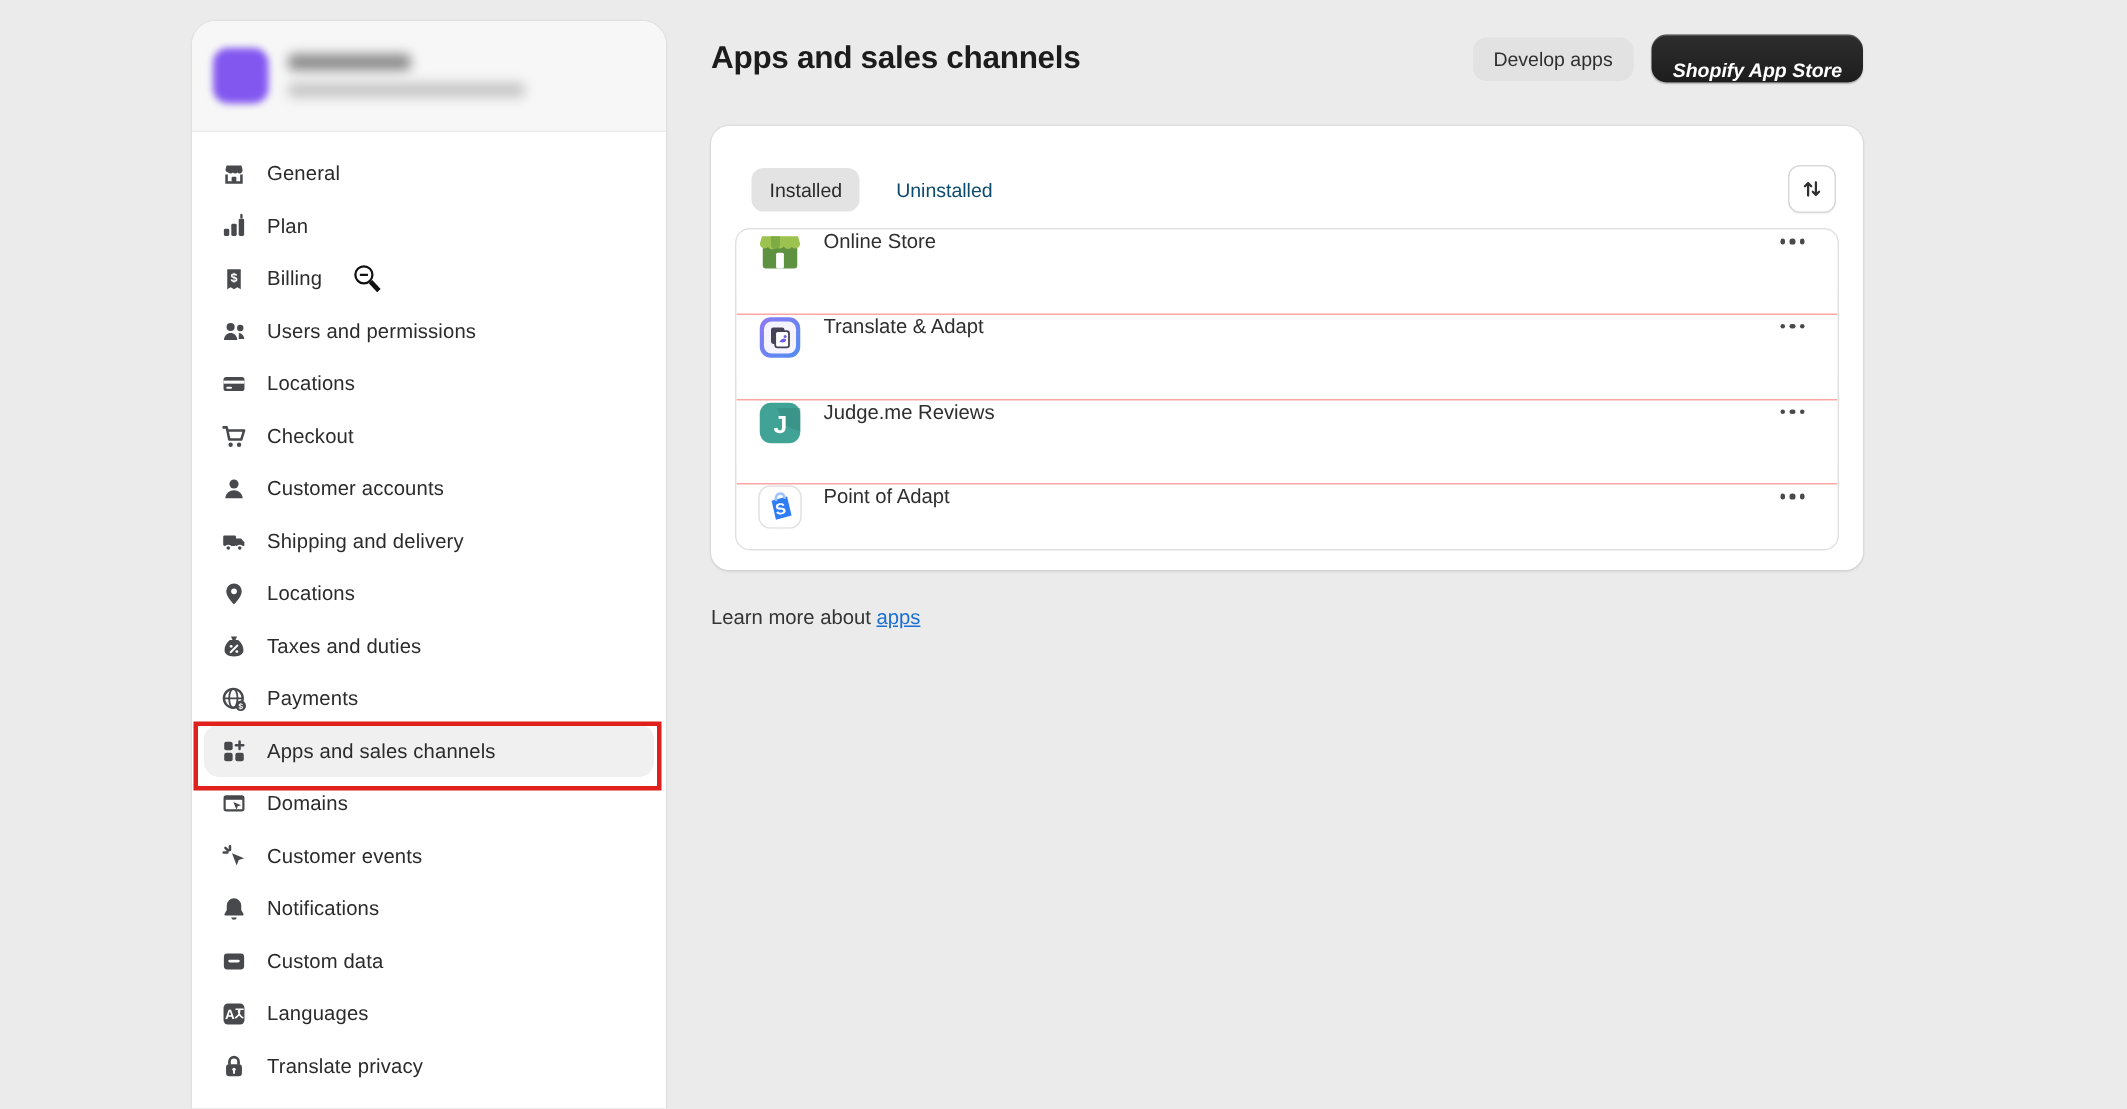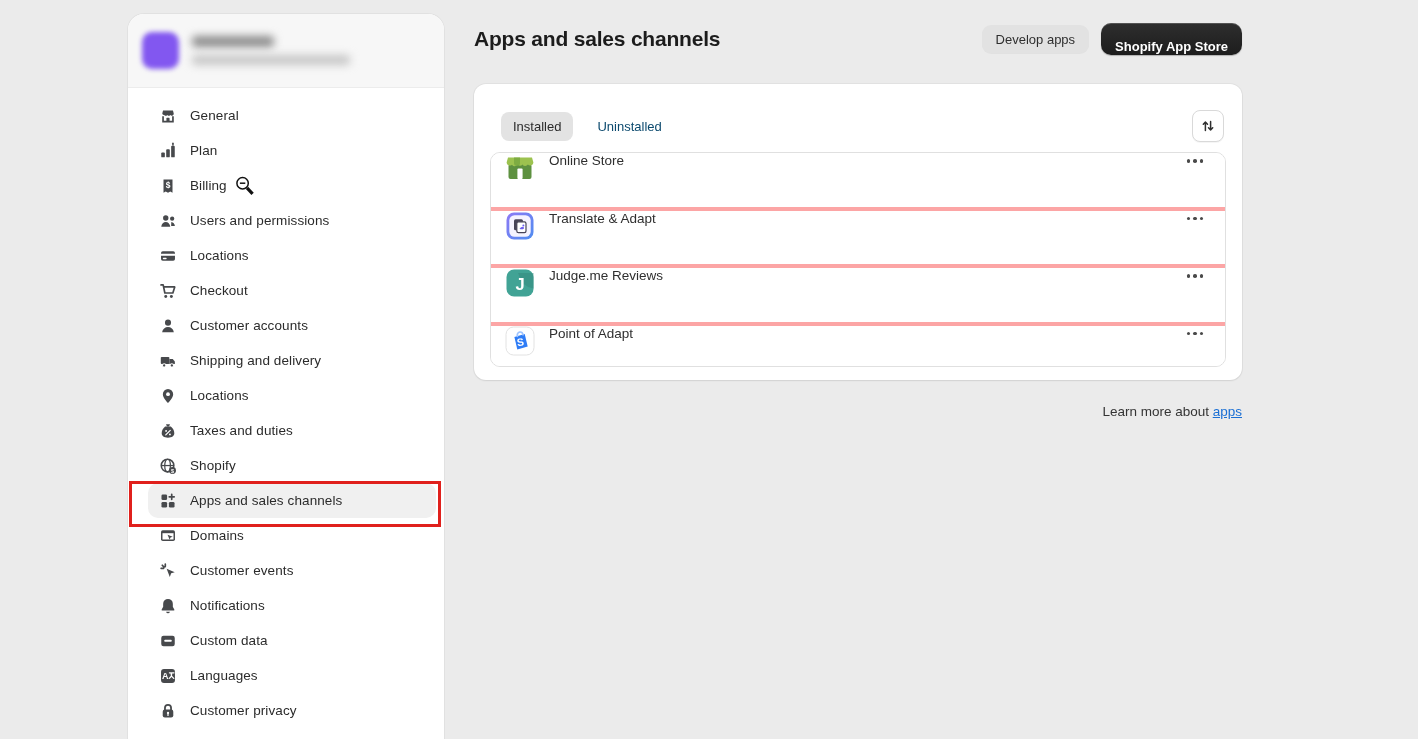--- a/index.html
+++ b/index.html
@@ -11,21 +11,21 @@
              background:#fff; border-radius:16px 16px 0 0; box-shadow:0 0 0 1px rgba(0,0,0,.04);
              overflow:hidden; }
   .side-header { height:74px; background:#f7f7f7; border-bottom:1px solid #ececec;
                  display:flex; align-items:center; gap:13px; padding:0 14px; }
   .avatar { width:37px; height:37px; border-radius:10px; background:#8257f0; filter:blur(2.5px); flex:0 0 auto; }
   .acct-lines { display:flex; flex-direction:column; gap:8px; }
   .redact { filter:blur(4px); border-radius:4px; }
   .redact.name  { width:82px;  height:11px; background:#8b8b8b; }
   .redact.email { width:158px; height:10px; background:#c6c6c6; }
 
-  .side-list { padding-top:10px;padding-left:12px; }
+  .side-list { padding-top:10px; }
   .side-item { height:35px; margin:0 8px; border-radius:10px; display:flex; align-items:center;
                gap:13px; padding:0 11px; cursor:pointer; }
   .side-item.active { background:#f0f0f0; }
   .side-icon { width:18px; height:18px; color:#47494c; flex:0 0 auto; display:flex; }
   .side-icon svg { width:18px; height:18px; }
   .side-label { font-size:13.5px; font-weight:500; color:#2b2b2b; letter-spacing:.1px; white-space:nowrap; }
 
   
   .red-box { position:absolute; left:129px; top:481px; width:312px; height:46px;
              border:3px solid #e0201c; pointer-events:none; z-index:5; }
@@ -33,43 +33,43 @@
   
   .zoom-cursor { position:absolute; left:234px; top:175px; width:24px; height:26px; z-index:6; pointer-events:none; }
 
   
   .page-title { position:absolute; left:474px; top:27px; font-size:21px; font-weight:700; color:#1c1c1c; letter-spacing:-.2px; }
   .header-actions { position:absolute; top:24px; right:176px; display:flex; align-items:center; gap:12px; height:30px; }
   .btn { border:none; border-radius:9px; font-family:inherit; font-size:13px; cursor:pointer; white-space:nowrap; }
   .btn-secondary { background:#e2e2e2; color:#2f2f2f; height:28px; padding:0 14px; font-weight:500;
                    box-shadow:0 1px 0 rgba(0,0,0,.04); }
   .btn-dark { background:linear-gradient(#2e2e2e,#1d1d1d); color:#fff; height:30px; padding:16px 14px; font-weight:700;
-              border-radius:10px; box-shadow:inset 0 1px 0 rgba(255,255,255,.18), 0 1px 1px rgba(0,0,0,.25); }
+              border-radius:10px; box-shadow:inset 0 1px 0 rgba(255,255,255,.18), 0 1px 1px rgba(0,0,0,.25);font-style:italic; }
 
   
   .card { position:absolute; left:474px; top:84px; width:768px; height:296px; background:#fff;
           border-radius:12px; box-shadow:0 1px 2px rgba(0,0,0,.07), 0 0 0 1px rgba(0,0,0,.04);
           padding:16px 16px 13px; display:flex; flex-direction:column; }
   .tabs-row { height:52px; flex:0 0 52px; display:flex; align-items:center; gap:12px; padding:0 2px 0 11px; }
   .tab { font-size:13px; padding:7px 12px; border-radius:8px; color:#0c4a6e; font-weight:500; cursor:pointer; }
   .tab.active { background:#e3e3e3; color:#2b2b2b; }
   .sort-btn { margin-left:auto; width:32px; height:32px; background:#fff; border:1px solid #d9d9d9;
               border-radius:8px; display:flex; align-items:center; justify-content:center; cursor:pointer;
               box-shadow:0 1px 0 rgba(0,0,0,.04); }
   .app-list { flex:1; border:1px solid #e0e0e0; border-radius:10px; display:flex; flex-direction:column; overflow:hidden; }
   .app-row { flex:1; display:flex; align-items:flex-start; padding:0 14px; background:#fff; }
-  .app-row + .app-row { border-top:4px solid #fca5a5;margin-top:13px; }
+  .app-row + .app-row { border-top:1px solid #fca5a5;margin-top:13px; }
   .app-icon { width:30px; height:30px; flex:0 0 auto; display:flex; }
   .app-icon svg { width:30px; height:30px; }
   .app-name { margin-left:14px; font-size:13.5px; color:#2f2f2f; font-weight:500; }
   .row-menu { margin-left:auto; display:flex; gap:3px; padding:6px 8px; border-radius:6px; cursor:pointer; }
   .row-menu i { width:3.5px; height:3.5px; border-radius:50%; background:#4a4a4a; }
 
   
-  .learn-more { position:absolute; left:474px; top:404px; width:768px; text-align:right;
+  .learn-more { position:absolute; left:474px; top:404px; width:768px; text-align:left;
                 font-size:13.5px; color:#343434; }
   .learn-more a { color:#1a6fd4; text-decoration:underline; cursor:pointer; }
 </style>
 </head>
 <body>
 
 <nav class="sidebar">
   <div class="side-header">
     <div class="avatar"></div>
     <div class="acct-lines">
@@ -183,21 +183,21 @@
       <div class="side-item">
         <span class="side-icon">
           <svg viewBox="0 0 16 16">
             <circle cx="7.6" cy="7.6" r="5.6" fill="none" stroke="currentColor" stroke-width="1.4"></circle>
             <ellipse cx="7.6" cy="7.6" rx="2.5" ry="5.6" fill="none" stroke="currentColor" stroke-width="1.1"></ellipse>
             <path d="M2.2 7.6h10.8" stroke="currentColor" stroke-width="1.1"></path>
             <circle cx="12" cy="12" r="3.1" fill="currentColor"></circle>
             <text x="12" y="13.9" font-size="4.8" font-weight="bold" fill="#fff" text-anchor="middle">$</text>
           </svg>
         </span>
-        <span class="side-label">Shopify</span>
+        <span class="side-label">Payments</span>
       </div>
       <div class="side-item active">
         <span class="side-icon">
           <svg viewBox="0 0 16 16">
             <rect x="2.2" y="2.2" width="5" height="5" rx="1.2" fill="currentColor"></rect>
             <rect x="2.2" y="8.8" width="5" height="5" rx="1.2" fill="currentColor"></rect>
             <rect x="8.8" y="8.8" width="5" height="5" rx="1.2" fill="currentColor"></rect>
             <path d="M11.3 2.1v4.4M9.1 4.3h4.4" stroke="currentColor" stroke-width="1.5" stroke-linecap="round"></path>
           </svg>
         </span>
@@ -252,21 +252,21 @@
       </div>
       <div class="side-item">
         <span class="side-icon">
           <svg viewBox="0 0 16 16">
             <path d="M5.3 7V5.2a2.7 2.7 0 0 1 5.4 0V7" fill="none" stroke="currentColor" stroke-width="1.6"></path>
             <rect x="3.3" y="6.7" width="9.4" height="7.1" rx="1.9" fill="currentColor"></rect>
             <circle cx="8" cy="9.7" r="1" fill="#fff"></circle>
             <path d="M8 10.2v1.7" stroke="#fff" stroke-width="1.1" stroke-linecap="round"></path>
           </svg>
         </span>
-        <span class="side-label">Customer privacy</span>
+        <span class="side-label">Translate privacy</span>
       </div>
     </div>
 </nav>
 
 <div class="red-box"></div>
 
 <svg class="zoom-cursor" viewBox="0 0 24 26">
   <circle cx="8.6" cy="8.2" r="5.7" fill="#fff" stroke="#111" stroke-width="1.5"></circle>
   <path d="M5.9 8.2h5.4" stroke="#111" stroke-width="1.5"></path>
   <path d="m13 12.8 5.6 6" stroke="#111" stroke-width="3.2"></path>

